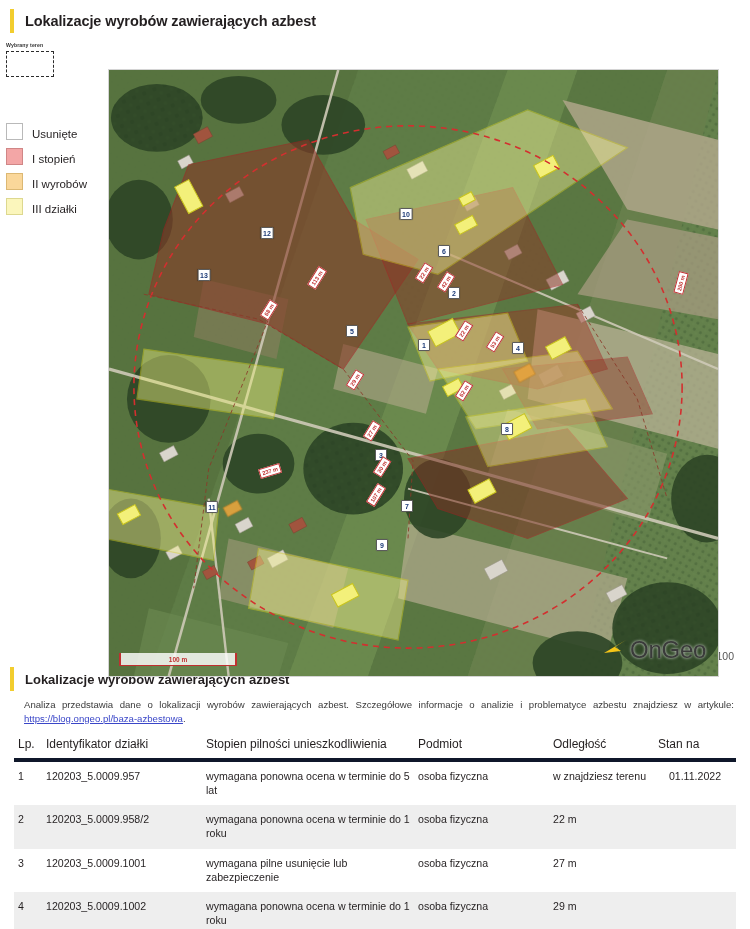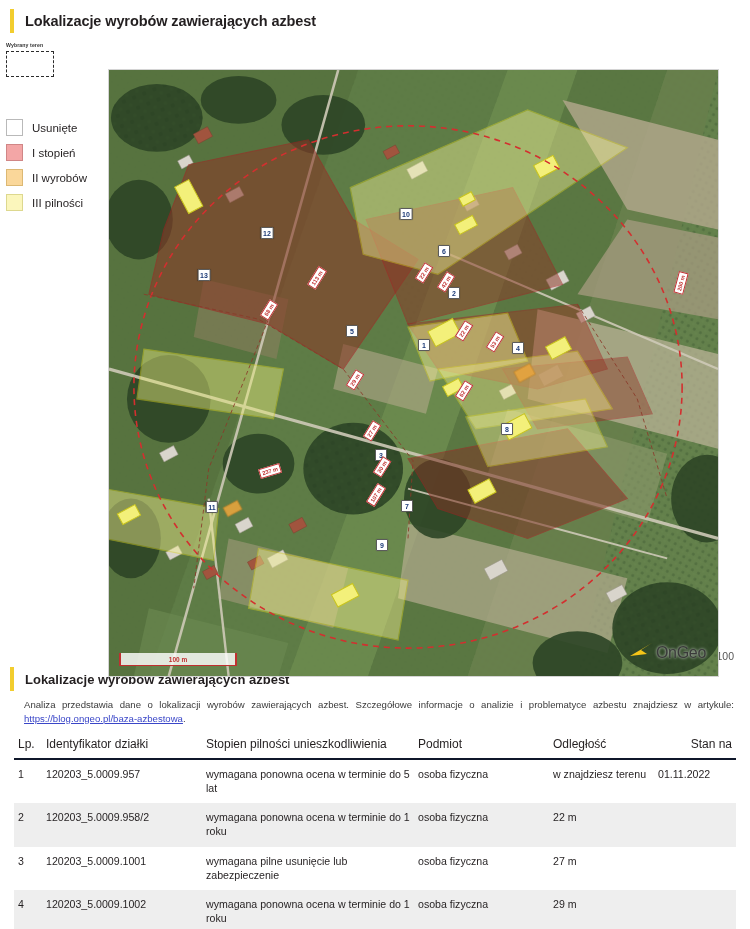--- a/index.html
+++ b/index.html
@@ -49,21 +49,21 @@
     margin-bottom: 3px;
     letter-spacing: 0.1px;
   }
   .legend-selected-box {
     width: 48px; height: 26px;
     border: 1.4px dashed #2b2b2b;
     background: #ffffff;
   }
   .legend-items { margin-top: 38px; }
   .legend-item {
-    display: flex; align-items: center;
+    display: flex; align-items: flex-end;
     height: 25px;
   }
   .legend-swatch {
     width: 17px; height: 17px;
     border: 1px solid #b9b9b9;
     flex: 0 0 auto;
     margin-right: 9px;
   }
   .legend-label {
     font-size: 11.5px;
@@ -130,21 +130,21 @@
     font-size: 6.5px; font-weight: bold; color: #c03030;
   }
 
   .ongeo-logo {
     position: absolute;
     right: 12px; bottom: 12px;
     display: flex; align-items: center;
   }
   .ongeo-arrow { margin-right: 3px; }
   .ongeo-text {
-    font-size: 16px;
+    font-size: 24px;
     color: #3a3a3a;
     letter-spacing: -0.3px;
     text-shadow: 0 0 3px rgba(255,255,255,.9);
   }
 
   
   .cred-row {
     text-align: right;
     padding-right: 16px;
     font-size: 10.5px;
@@ -177,38 +177,38 @@
     margin: 10px 14px 0 14px;
     border-collapse: collapse;
     font-size: 11px;
   }
   table.data th {
     text-align: left;
     font-weight: normal;
     font-size: 12px;
     color: #231f20;
     padding: 2px 4px 7px 4px;
-    border-bottom: 2px solid #0f172a;
+    border-bottom: 4px solid #0f172a;
     vertical-align: bottom;
   }
   table.data th.num, table.data td.num { width: 28px; }
   table.data th.ident, table.data td.ident { width: 160px; }
   table.data th.stopien, table.data td.stopien { width: 212px; }
   table.data th.podmiot, table.data td.podmiot { width: 135px; }
   table.data th.odl, table.data td.odl { width: 105px; }
-  table.data th.stan, table.data td.stan { text-align: right; }
+  table.data th.stan, table.data td.stan { }
   table.data td {
     padding: 7px 4px 8px 4px;
     vertical-align: top;
     font-size: 10.6px;
     color: #231f20;
     line-height: 1.33;
   }
   table.data tr.alt td { background: #eeeeee; }
-  table.data td.stan { text-align: left; white-space: nowrap; }
+  table.data td.stan { text-align: center; white-space: nowrap; }
   table.data td.bold { font-weight: normal; }
 </style>
 </head>
 <body>
 
 <div class="top-title-row">
   <div class="accent-bar"></div>
   <div class="top-title">Lokalizacje wyrobów zawierających azbest</div>
 </div>
 
@@ -225,21 +225,21 @@
       <div class="legend-item">
         <span class="legend-swatch" style="background:#f3a6a6;border-color:#d08686"></span>
         <span class="legend-label">I stopień</span>
       </div>
       <div class="legend-item">
         <span class="legend-swatch" style="background:#fad79a;border-color:#dcb873"></span>
         <span class="legend-label">II wyrobów</span>
       </div>
       <div class="legend-item">
         <span class="legend-swatch" style="background:#fbf6bc;border-color:#ddd88f"></span>
-        <span class="legend-label">III pilności</span>
+        <span class="legend-label">III działki</span>
       </div>
     </div>
   </div>
 
   <div class="map-frame">
     <div class="map-canvas">
       <svg viewBox="0 0 611 608" preserveAspectRatio="none" aria-hidden="true">
         <defs>
           <pattern id="tex" width="7" height="7" patternUnits="userSpaceOnUse" patternTransform="rotate(30)">
             <rect width="7" height="7" fill="#000" opacity="0"></rect>

